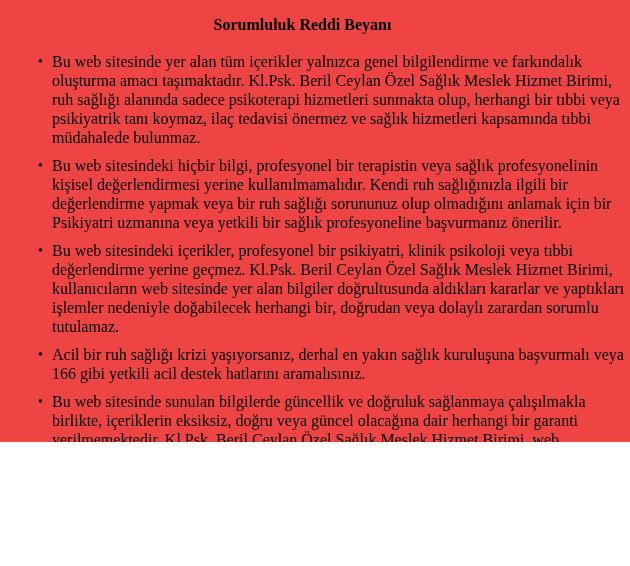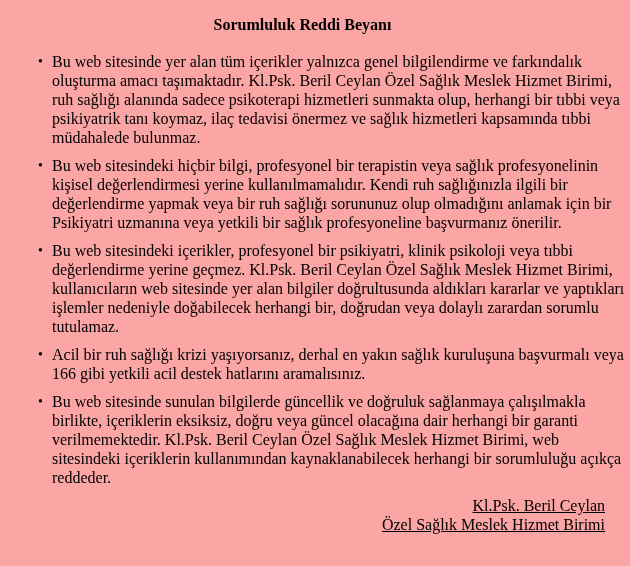--- a/index.html
+++ b/index.html
@@ -4,22 +4,22 @@
 <style>
   * { margin: 0; padding: 0; box-sizing: border-box; }
   html, body { background: #ffffff; }
   body {
     font-family: "Liberation Serif", "DejaVu Serif", serif;
     color: #000000;
   }
   .page {
     position: relative;
     width: 630px;
-    height: 566px;
-    background: #fca5a5;
+    height: 442px;
+    background: #ef4444;
     overflow: hidden;
   }
   .doc-title {
     padding-top: 15px;
     margin-right: 25px;              
     text-align: center;
     font-size: 16px;
     font-weight: bold;
     line-height: 19px;
   }

